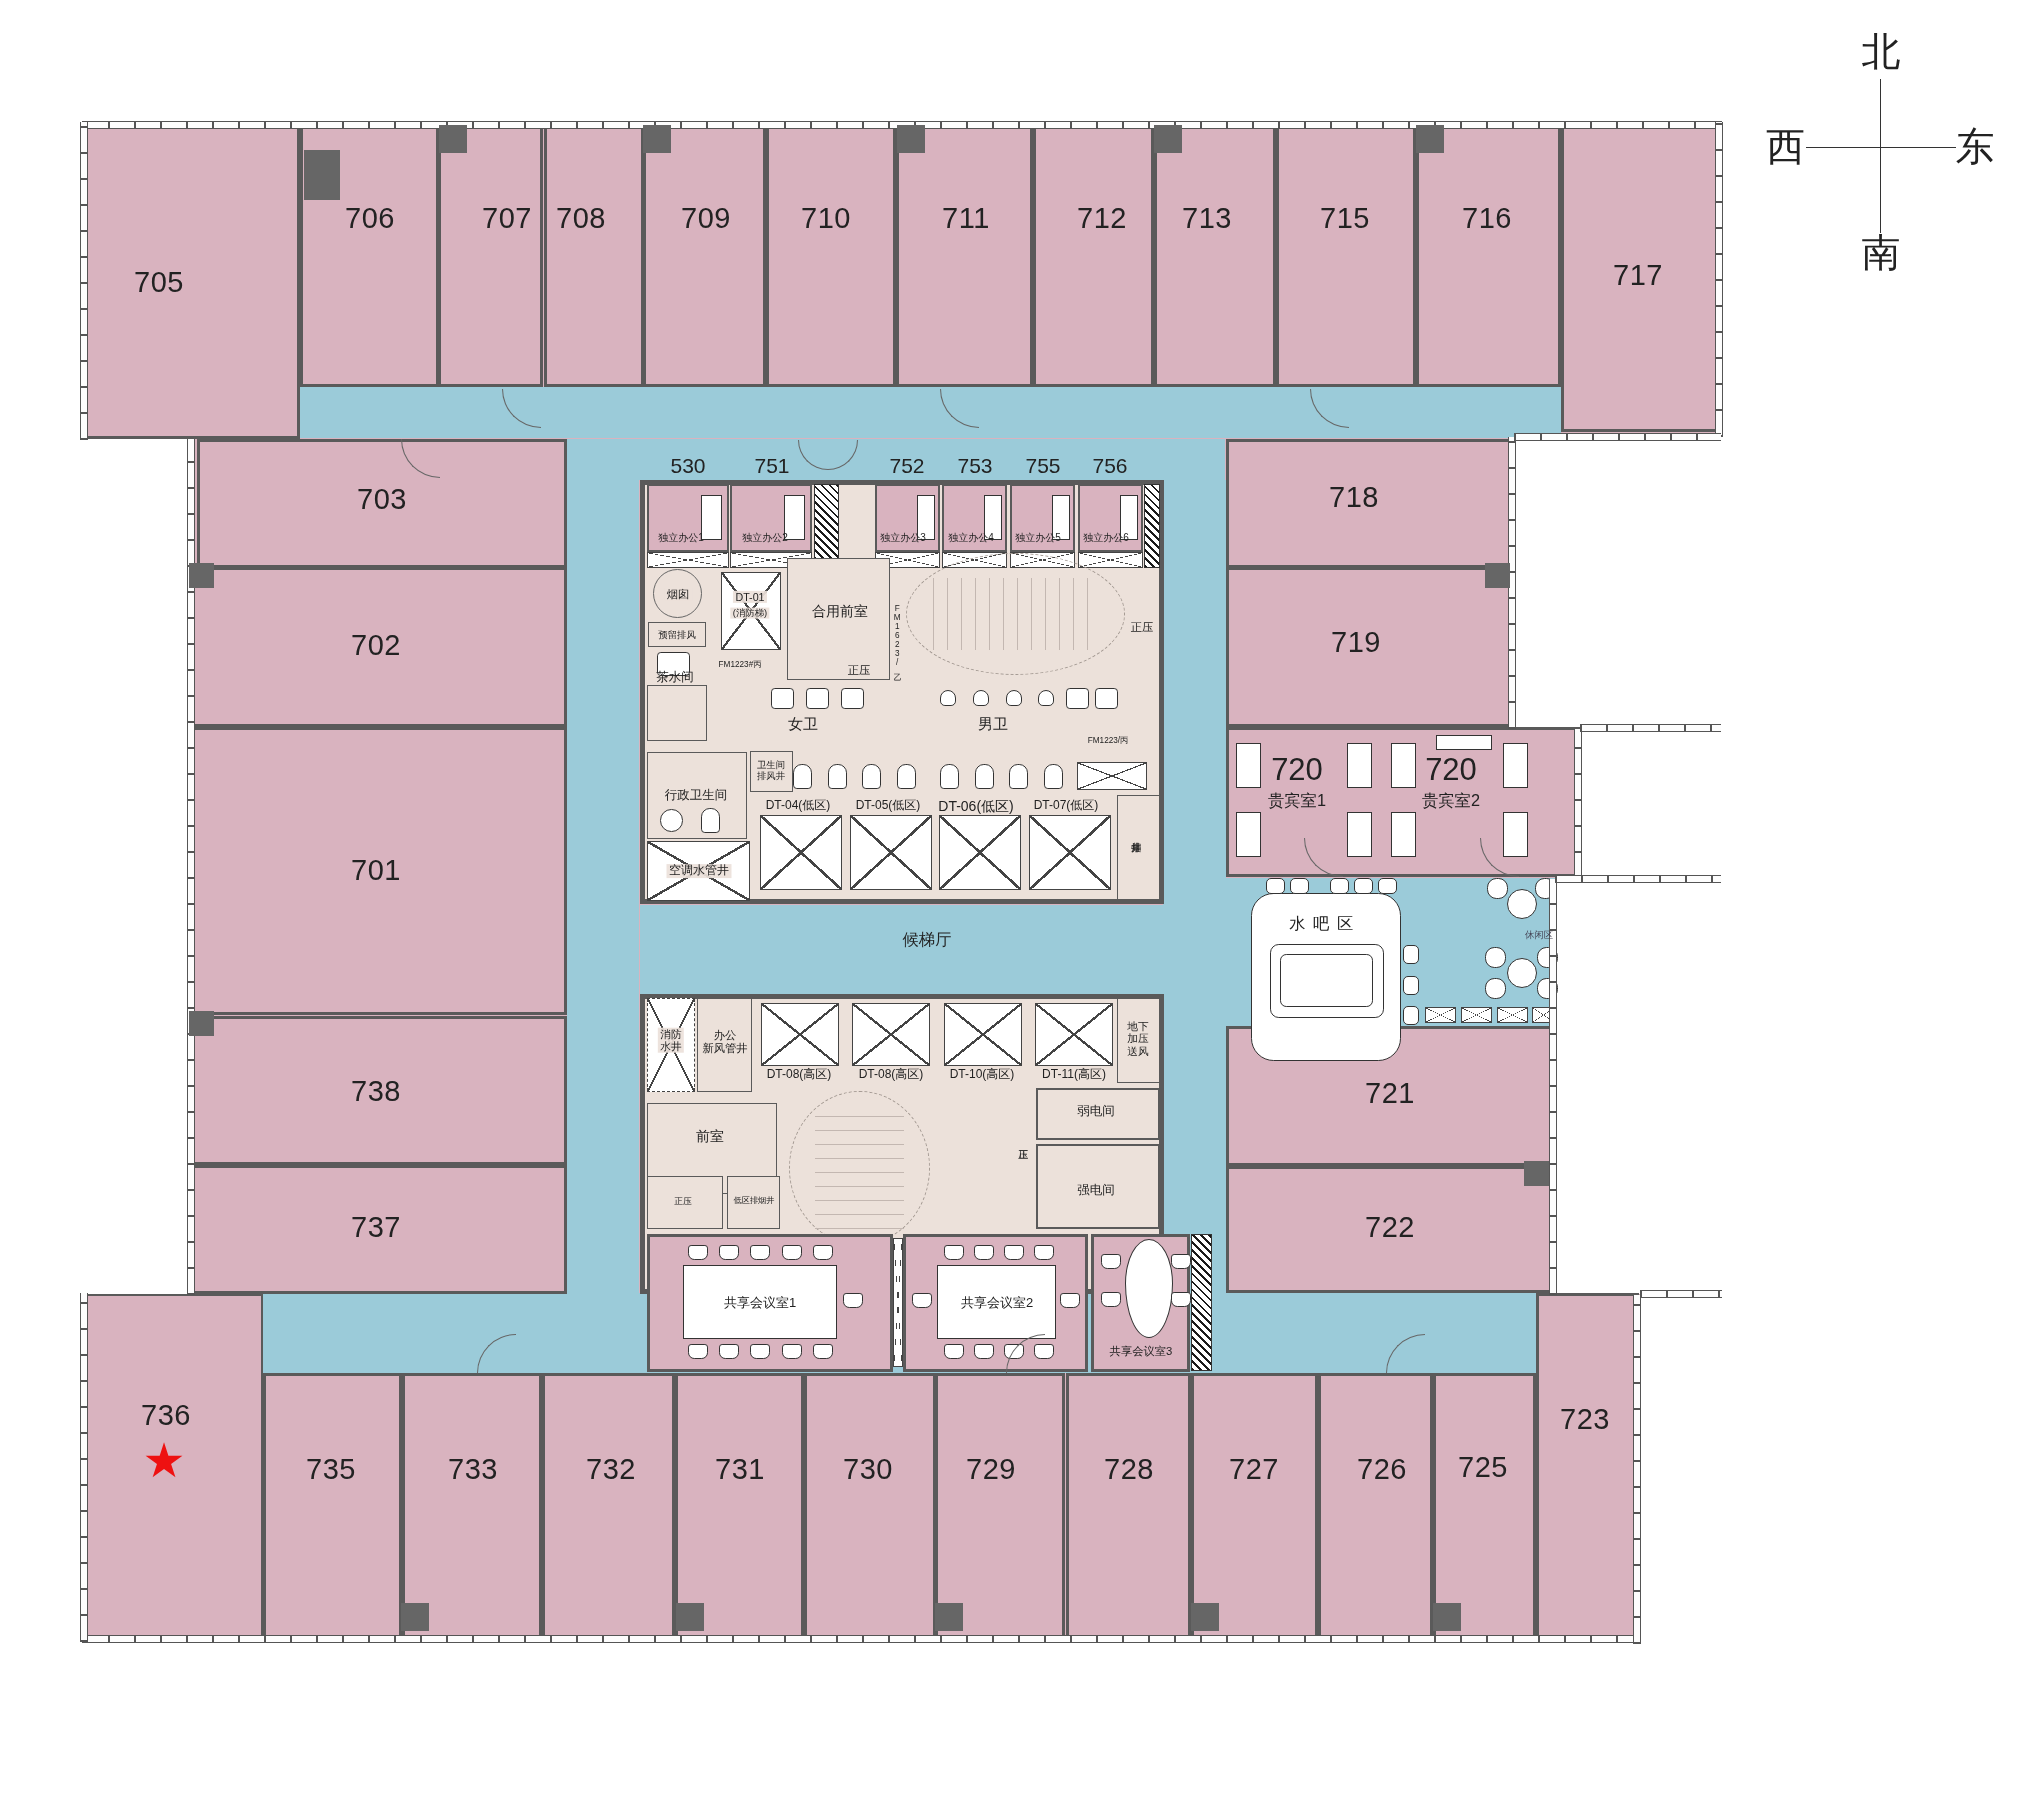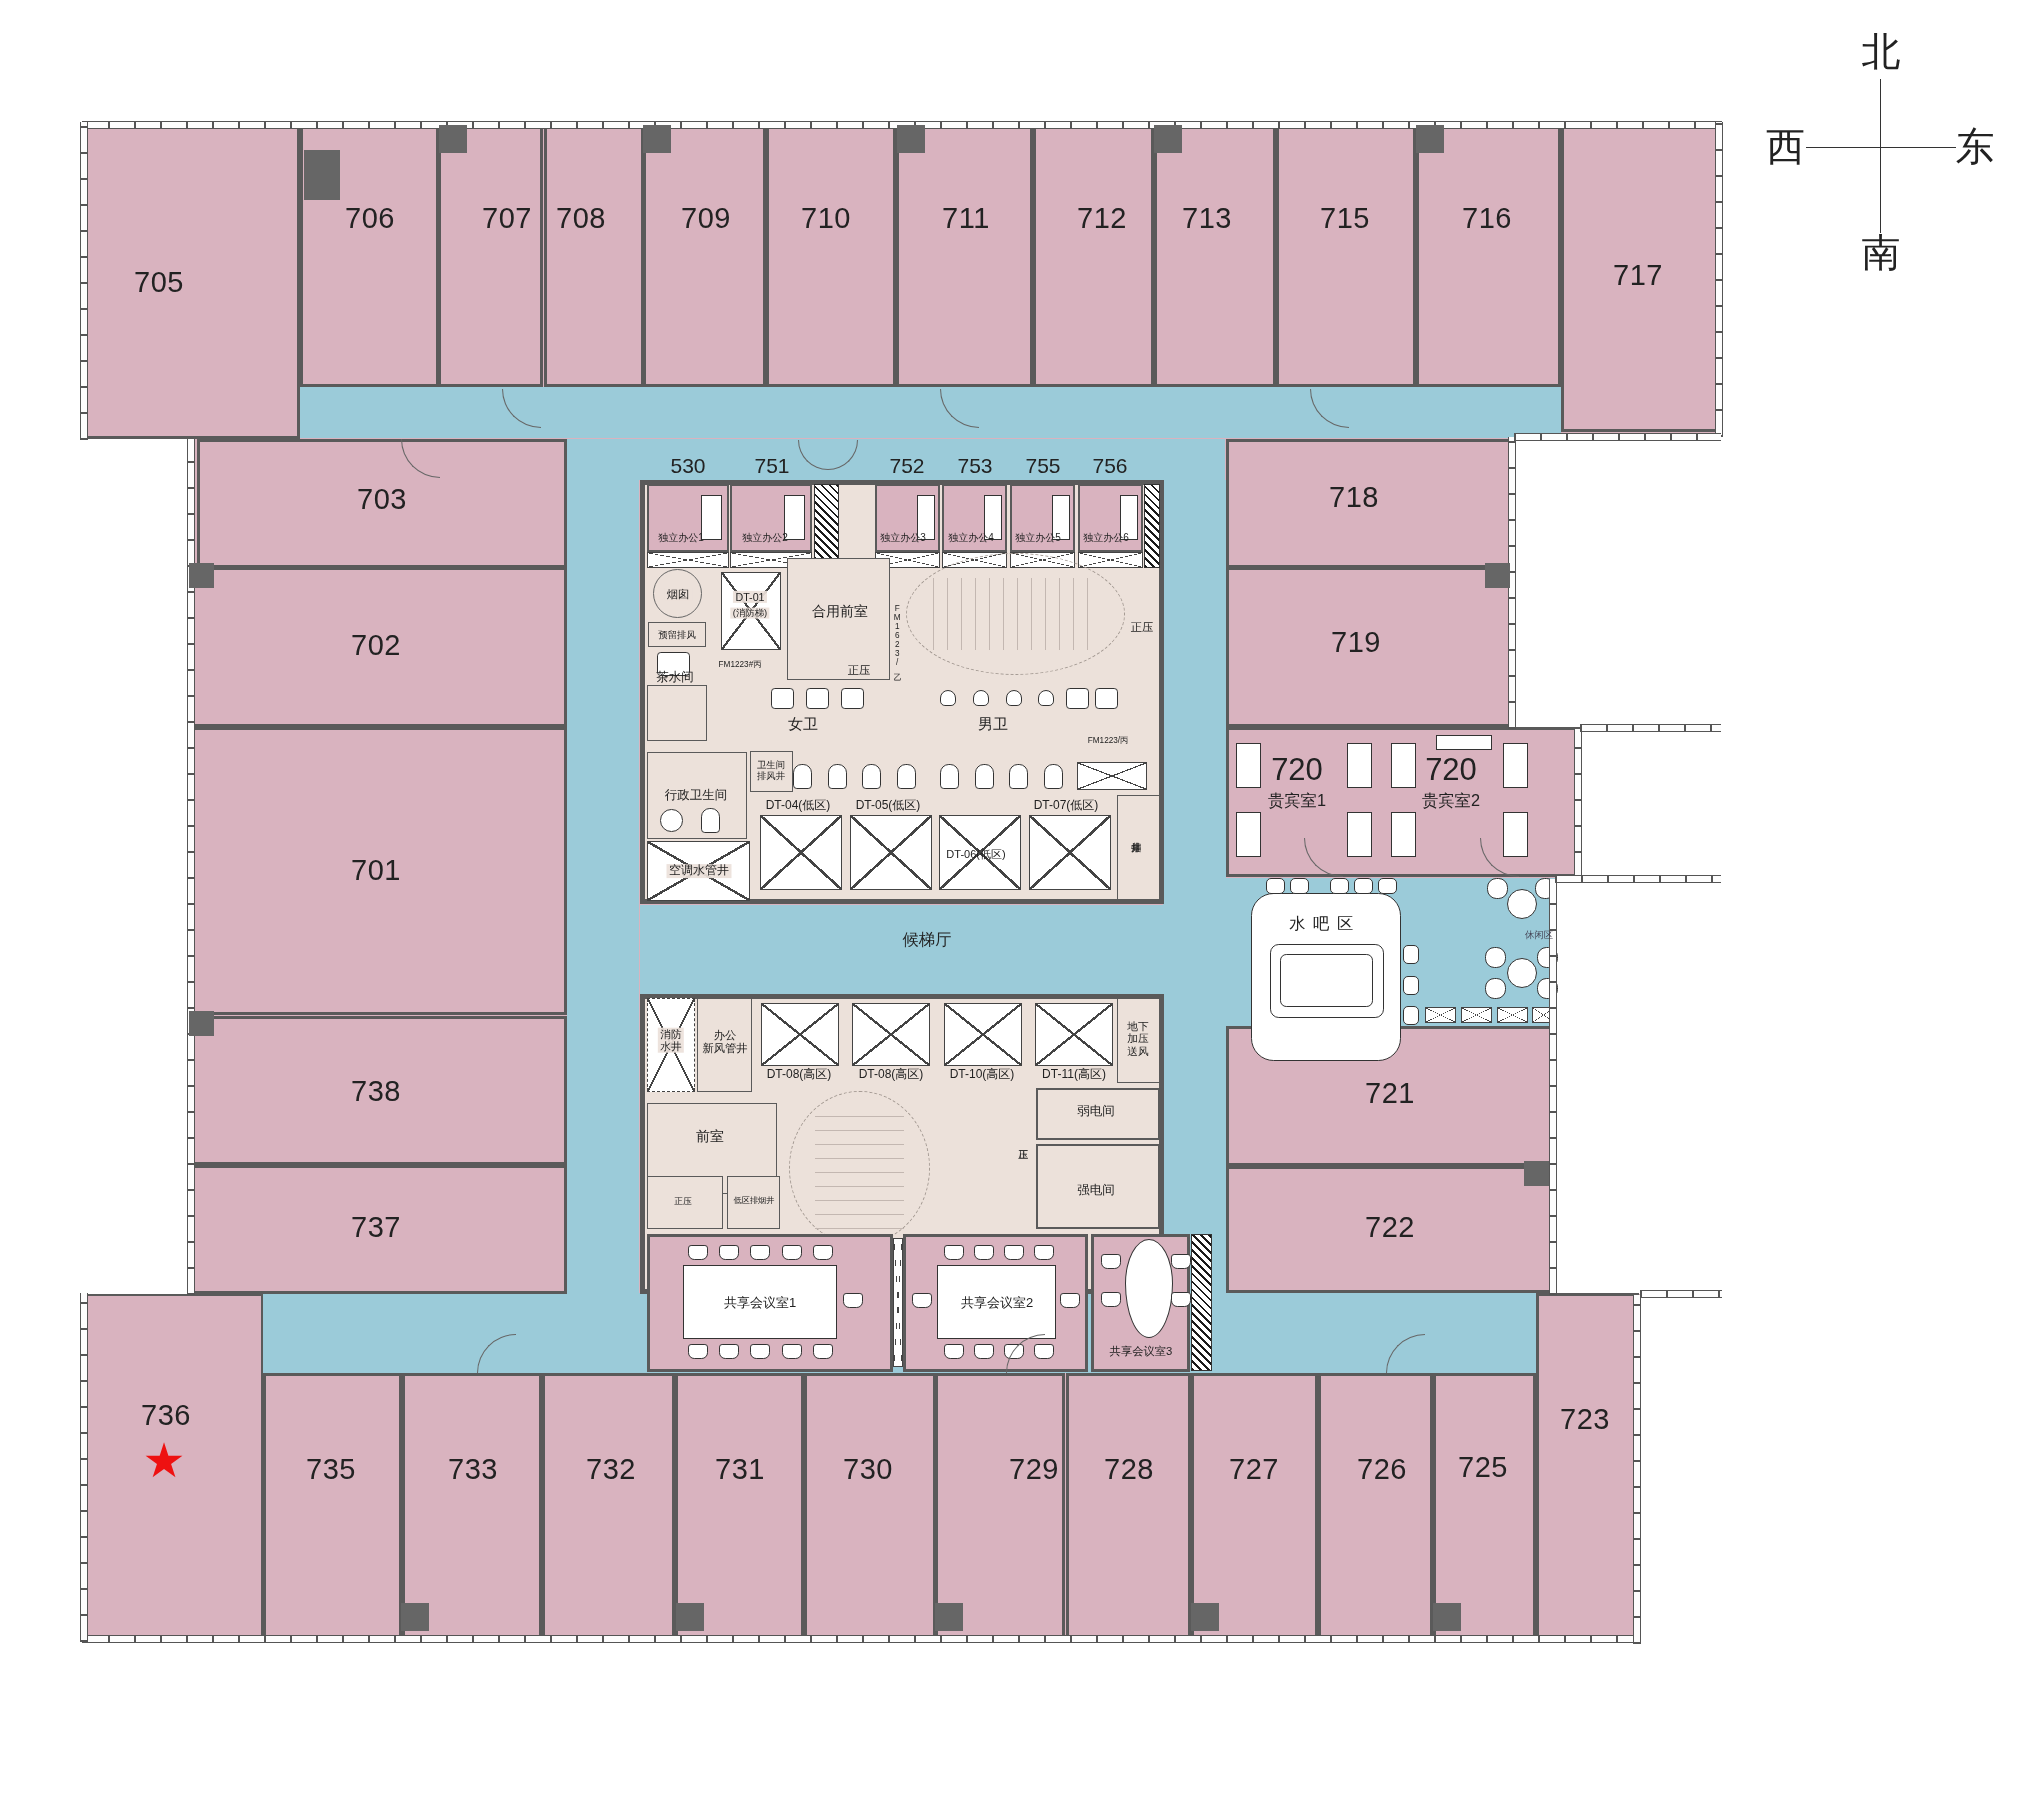--- a/index.html
+++ b/index.html
@@ -315,21 +315,21 @@
   <span class="lb num" style="left:376px;top:871px;">701</span>
   <span class="lb num" style="left:376px;top:1092px;">738</span>
   <span class="lb num" style="left:376px;top:1228px;">737</span>
   <span class="lb num" style="left:166px;top:1416px;">736</span>
   <span class="lb" style="left:164px;top:1461px;font-size:48px;color:#ee1111;">★</span>
   <span class="lb num" style="left:331px;top:1470px;">735</span>
   <span class="lb num" style="left:473px;top:1470px;">733</span>
   <span class="lb num" style="left:611px;top:1470px;text-align:right;">732</span>
   <span class="lb num" style="left:740px;top:1470px;">731</span>
   <span class="lb num" style="left:868px;top:1470px;">730</span>
-  <span class="lb num" style="left:1034px;top:1470px;">729</span>
+  <span class="lb num" style="left:991px;top:1470px;">729</span>
   <span class="lb num" style="left:1129px;top:1470px;">728</span>
   <span class="lb num" style="left:1254px;top:1470px;">727</span>
   <span class="lb num" style="left:1382px;top:1470px;">726</span>
   <span class="lb num" style="left:1483px;top:1468px;">725</span>
   <span class="lb num" style="left:1585px;top:1420px;">723</span>
   <span class="lb num" style="left:1354px;top:498px;">718</span>
   <span class="lb num" style="left:1356px;top:643px;">719</span>
   <span class="lb num" style="left:1390px;top:1094px;">721</span>
   <span class="lb num" style="left:1390px;top:1228px;">722</span>
 
@@ -364,21 +364,21 @@
   <span class="lb" style="left:803px;top:724px;font-size:15px;">女卫</span>
   <span class="lb" style="left:993px;top:724px;font-size:15px;">男卫</span>
   <span class="lb" style="left:771px;top:771px;font-size:9.4px;">
     <span style="display:block;">卫生间</span>
     <span style="display:block;">排风井</span>
   </span>
   <span class="lb" style="left:696px;top:795px;font-size:12.5px;">行政卫生间</span>
   <span class="lb tag" style="left:699px;top:871px;font-size:12px;">空调水管井</span>
   <span class="lb" style="left:798px;top:806px;font-size:12px;">DT-04(低区)</span>
   <span class="lb" style="left:888px;top:806px;font-size:12px;">DT-05(低区)</span>
-  <span class="lb" style="left:976px;top:806px;font-size:11px;margin-top:48px;">DT-06(低区)</span>
+  <span class="lb" style="left:976px;top:806px;font-size:14px;">DT-06(低区)</span>
   <span class="lb" style="left:1066px;top:806px;font-size:12px;">DT-07(低区)</span>
   <span class="lb" style="left:1108px;top:741px;font-size:8.2px;">FM1223/丙</span>
   <span class="lb vtxt" style="left:1136px;top:834px;font-size:10px;">排烟井</span>
   <span class="lb" style="left:927px;top:939px;font-size:16.3px;">候梯厅</span>
   <span class="lb tag" style="left:671px;top:1040px;font-size:10.7px;">
     <span style="display:block;">消防</span>
     <span style="display:block;">水井</span>
   </span>
   <span class="lb" style="left:725px;top:1042px;font-size:11.3px;">
     <span style="display:block;">办公</span>

